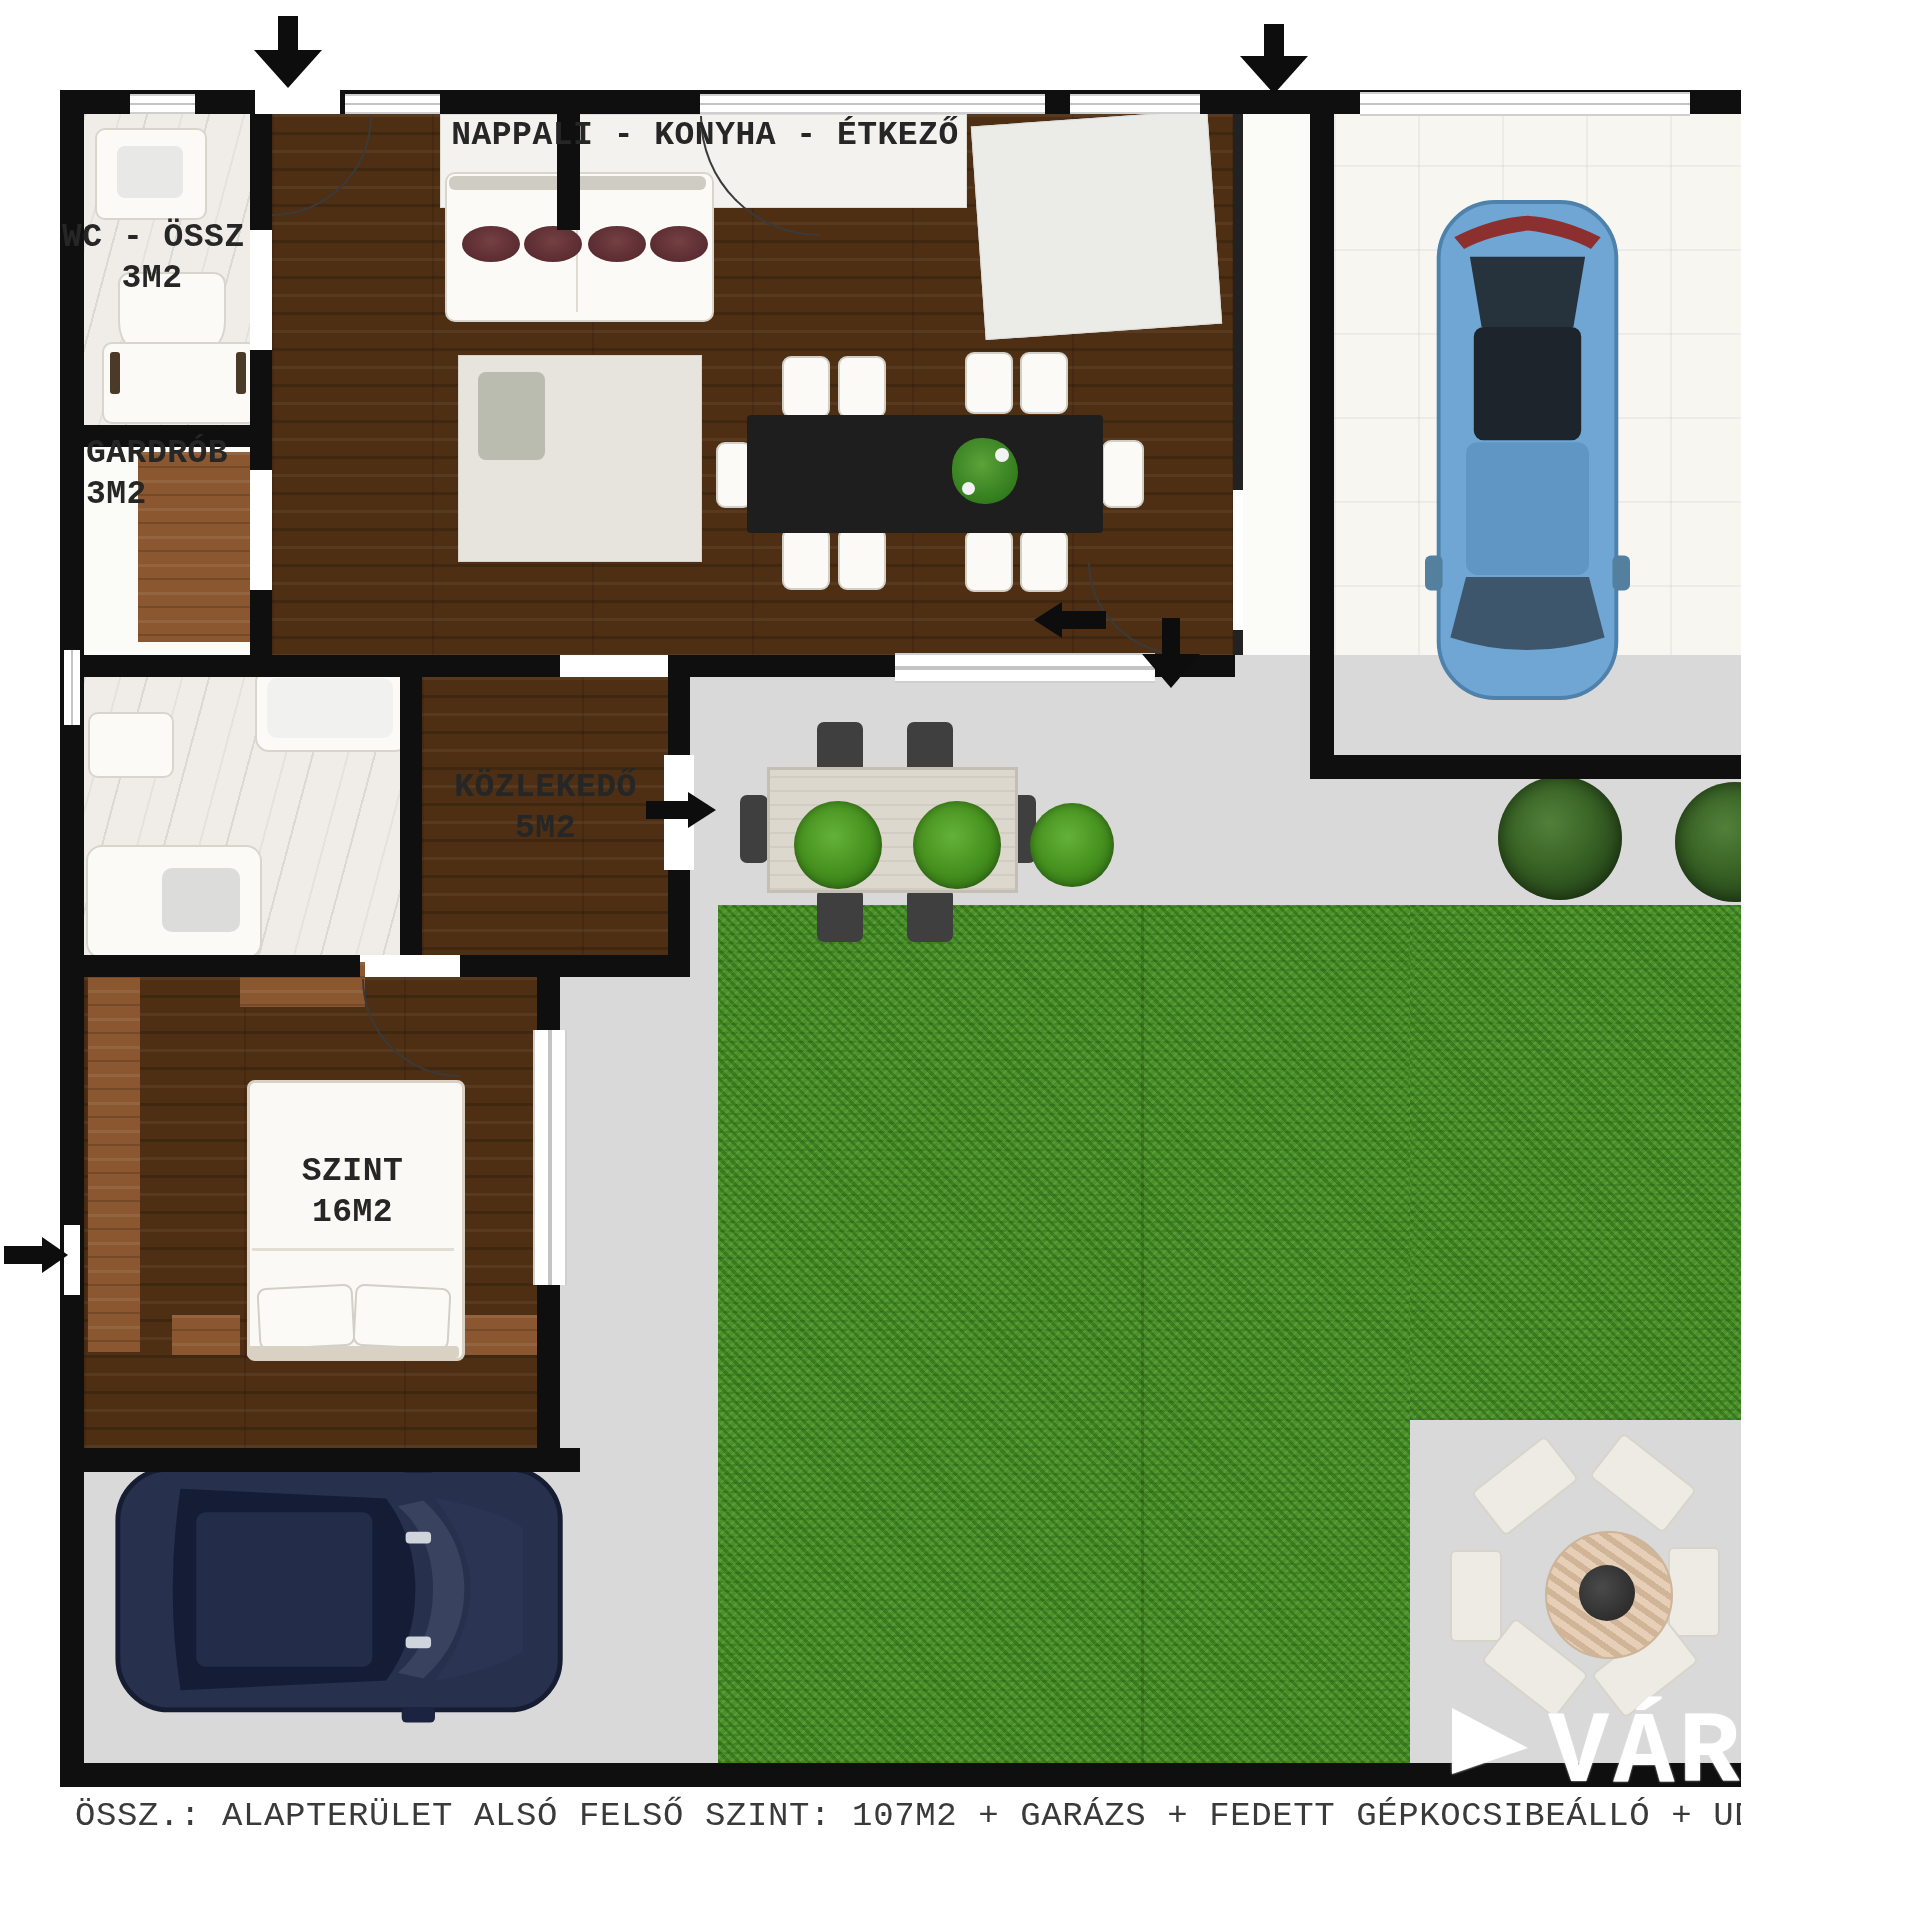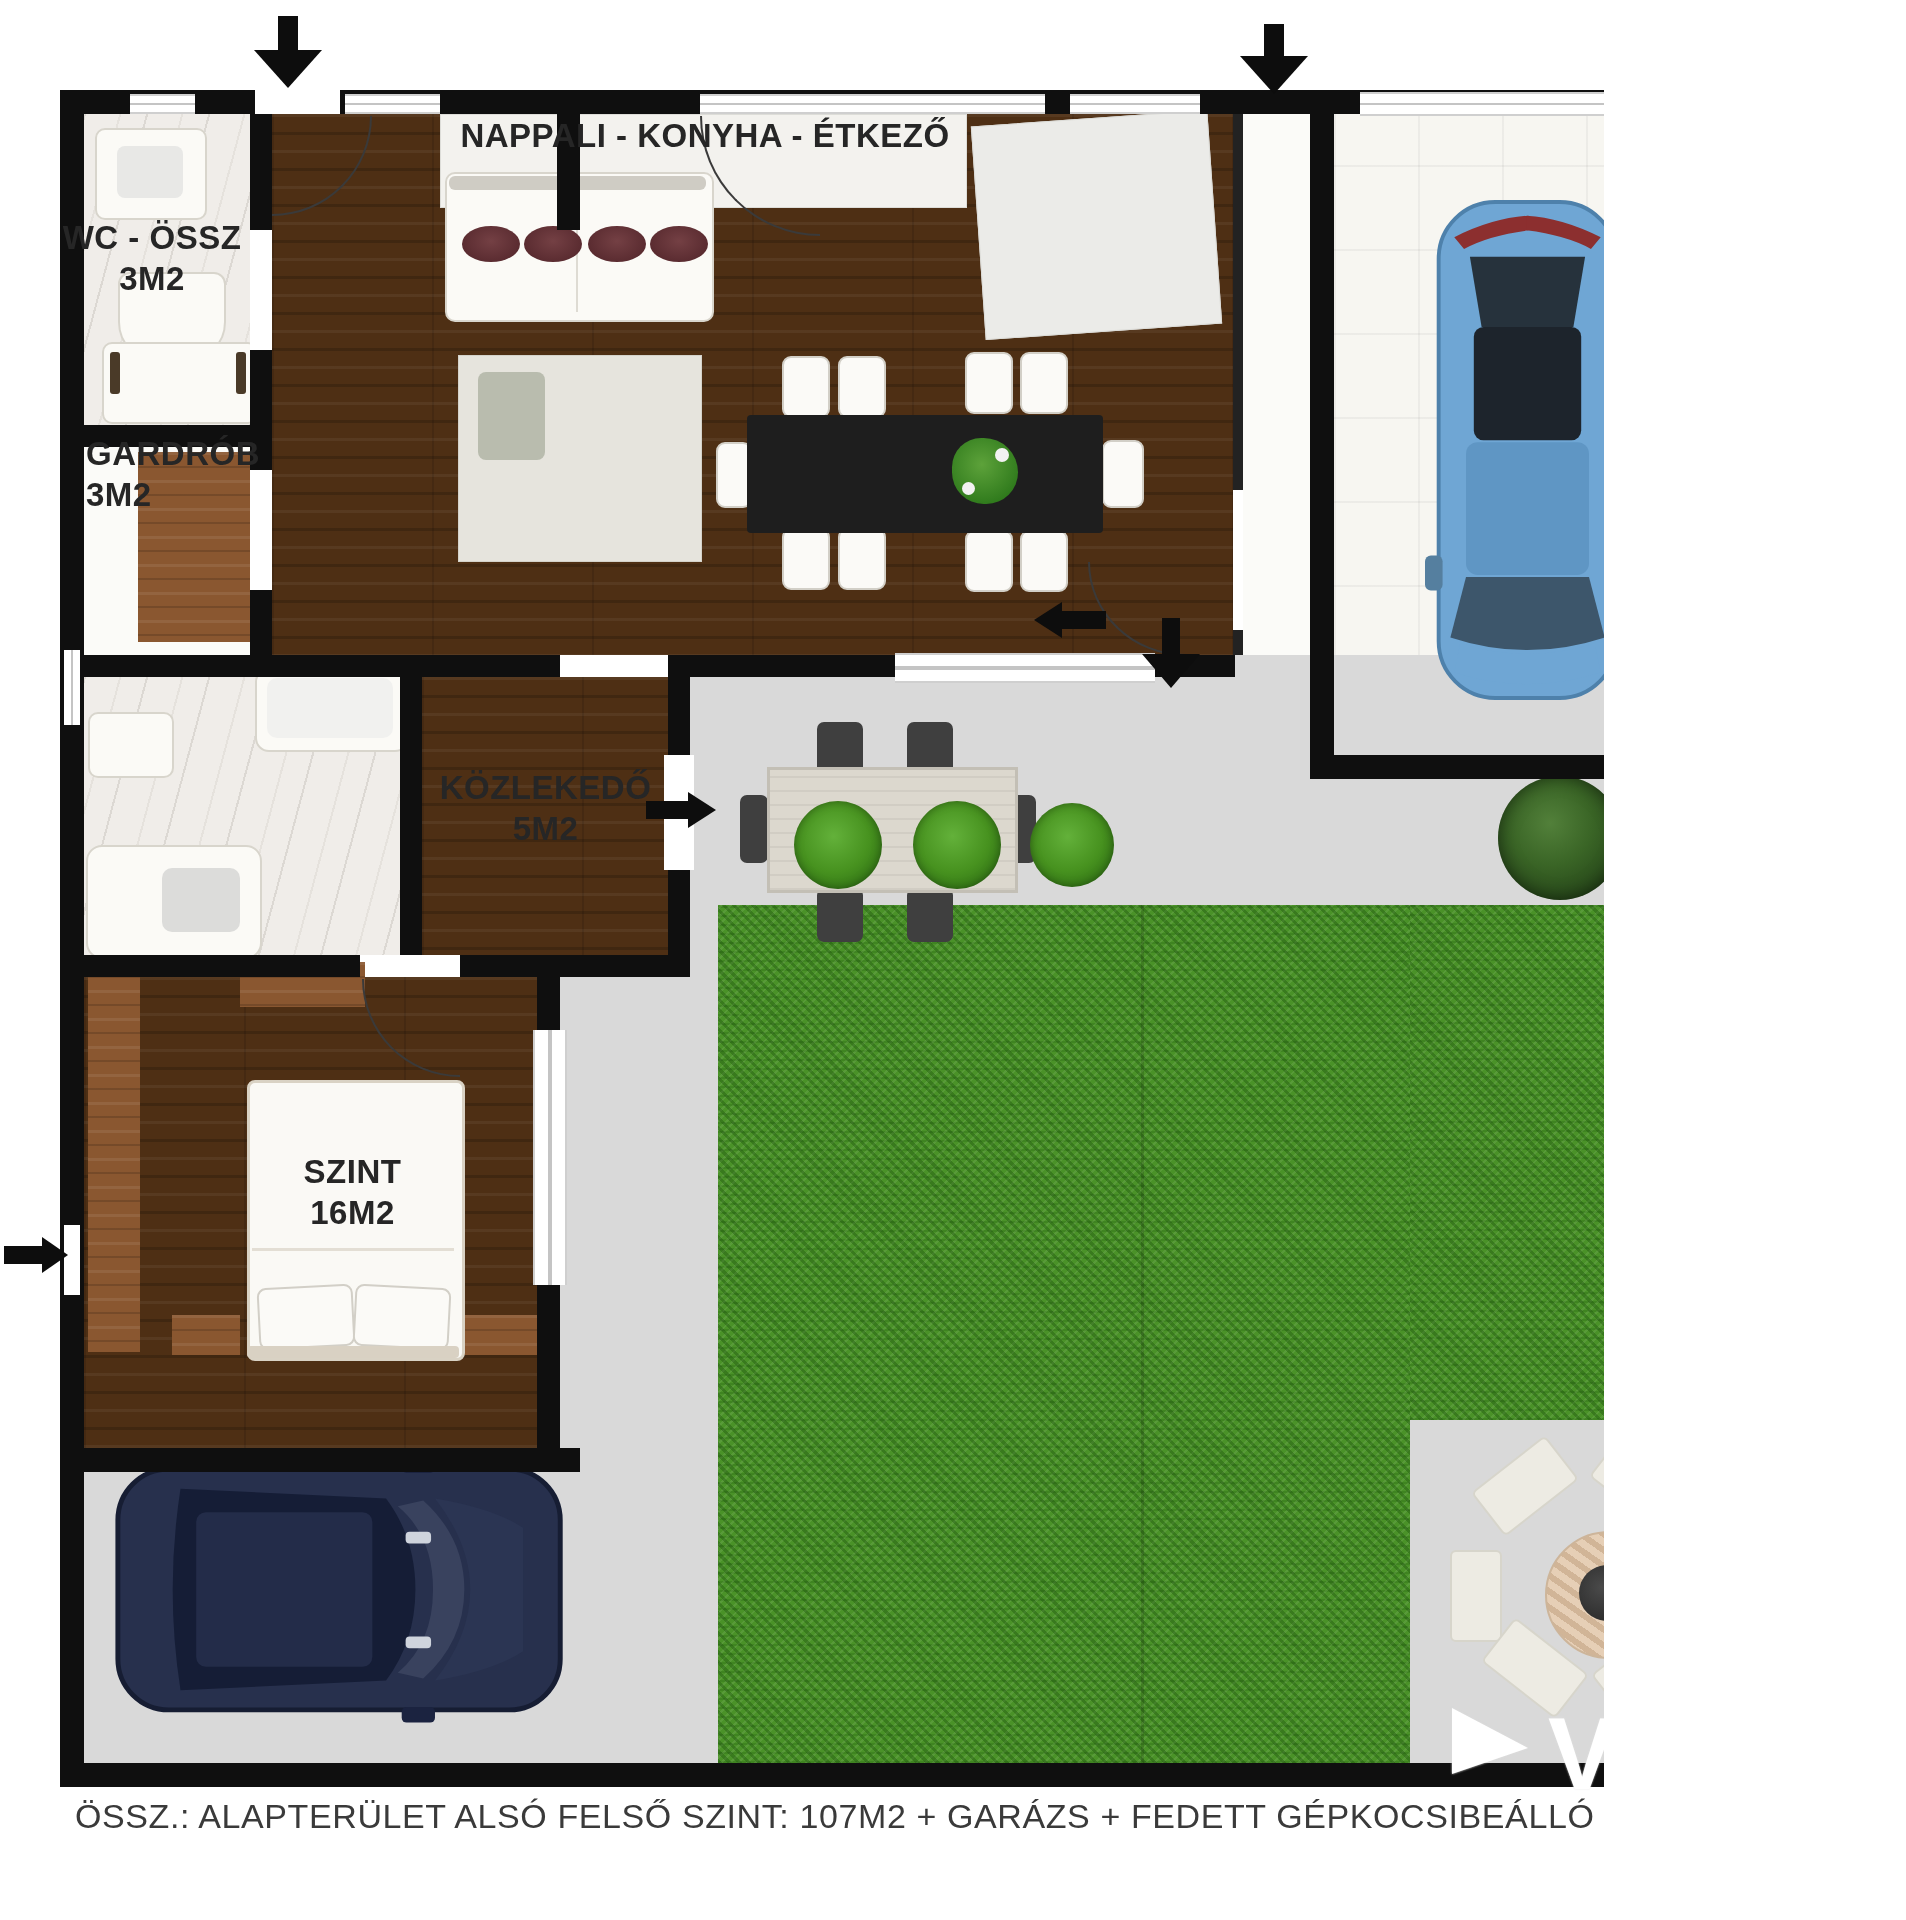--- a/index.html
+++ b/index.html
@@ -1,17 +1,17 @@
 <!DOCTYPE html>
 <html><head>
 <meta charset="utf-8">
 <style>
   html,body{margin:0;padding:0;background:#ffffff;}
-  .page{position:relative;width:1604px;height:1920px;background:#ffffff;overflow:hidden;
-        font-family:Liberation Sans, sans-serif;}
+  .page{position:relative;width:1741px;height:1920px;background:#ffffff;overflow:hidden;
+        font-family:Liberation Mono, monospace;}
   .abs{position:absolute;}
   
   .wood{background-color:#4e2f14;background-image:
     repeating-linear-gradient(180deg, rgba(255,255,255,.05) 0 3px, rgba(0,0,0,0) 3px 18px, rgba(0,0,0,.18) 18px 21px, rgba(0,0,0,0) 21px 36px),
     repeating-linear-gradient(90deg, rgba(0,0,0,.12) 0 2px, rgba(0,0,0,0) 2px 160px);}
   .woodlight{background-color:#8a5730;background-image:
     repeating-linear-gradient(180deg, rgba(255,255,255,.08) 0 3px, rgba(0,0,0,0) 3px 14px, rgba(0,0,0,.15) 14px 16px, rgba(0,0,0,0) 16px 28px);}
   .marble{background-color:#f0ede9;background-image:
     repeating-linear-gradient(105deg, rgba(190,185,178,.4) 0 2px, rgba(0,0,0,0) 2px 34px, rgba(205,200,192,.3) 34px 36px, rgba(0,0,0,0) 36px 60px);}
   .tile{background-color:#f7f6f1;background-image:

